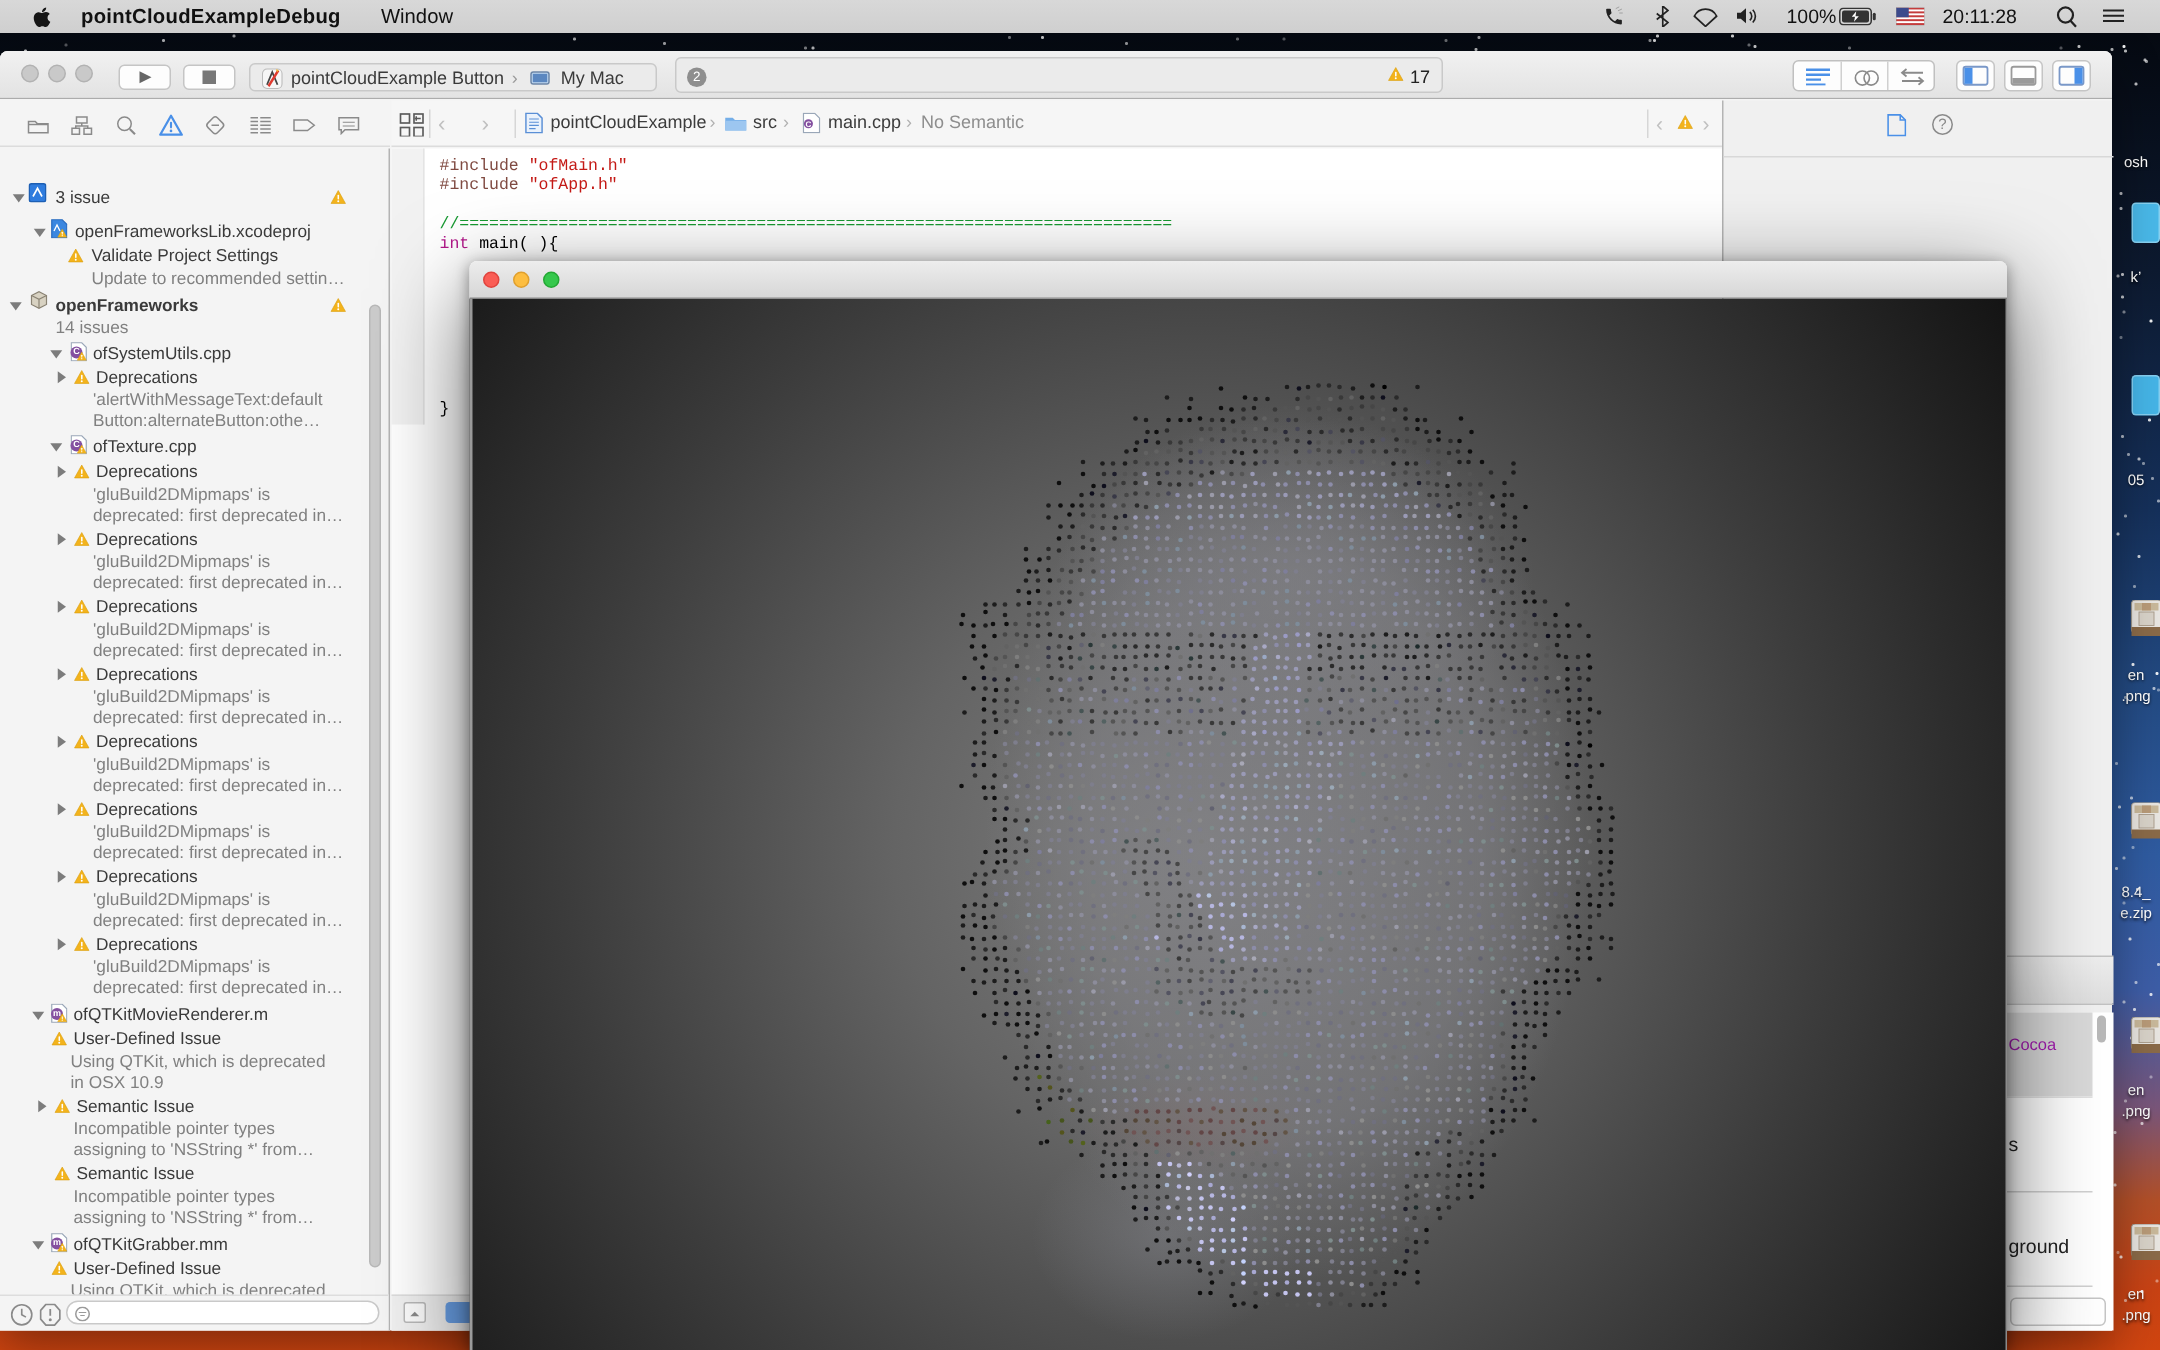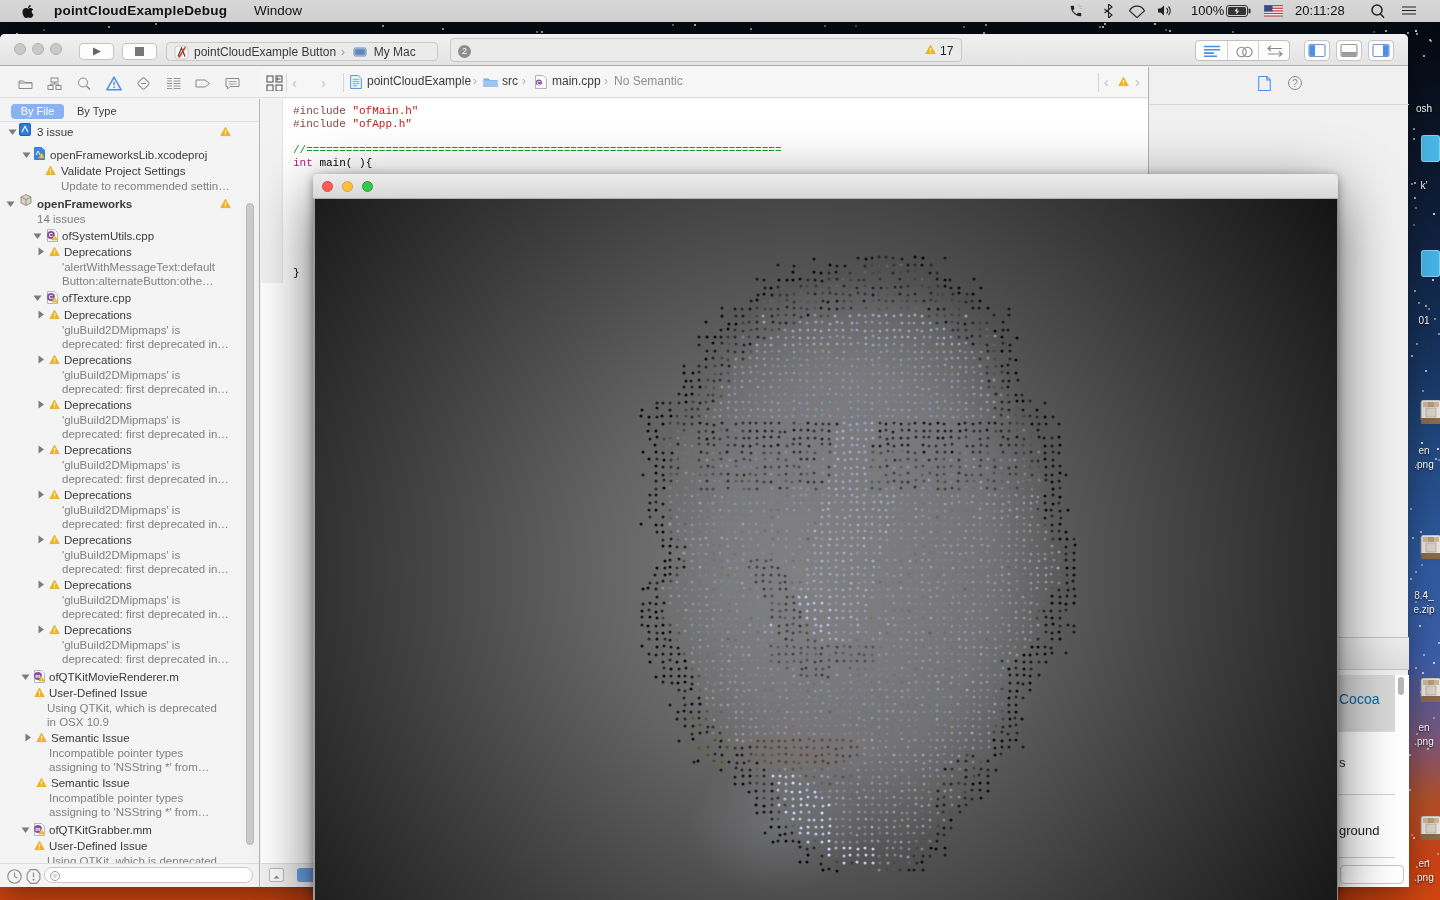--- a/index.html
+++ b/index.html
@@ -30,21 +30,21 @@
 .fwc{position:absolute;left:0;top:25px;width:1025px;height:701px;overflow:hidden;
 background:radial-gradient(circle 680px at 487px 371px,#808080 0%,#646464 30%,#3c3c3c 62%,#0f0f0f 100%)}
 .blob{position:absolute;left:0;top:0;width:100%;height:100%}
 </style></head><body>
 <div class="wall"></div>
 <div class="star"></div>
 <div class="dlabel" style="top:103px">osh</div>
 <div class="abs" style="left:1421px;top:135px;width:19px;height:27px;background:#49b8e8;border-radius:3px;box-shadow:inset 0 0 0 1px rgba(255,255,255,.35)"></div>
 <div class="dlabel" style="top:180px">k’</div>
 <div class="abs" style="left:1421px;top:250px;width:19px;height:27px;background:#45b4e6;border-radius:3px;box-shadow:inset 0 0 0 1px rgba(255,255,255,.35)"></div>
-<div class="dlabel" style="top:315px">01</div>
+<div class="dlabel" style="top:315px">05</div>
 <svg class="abs" style="left:1420px;top:400px" width="22" height="26" viewBox="0 0 22 26">
     <rect x="1" y="0" width="20" height="22" rx="2.5" fill="#e8e5e0" stroke="#9a948a" stroke-width=".8"></rect>
     <rect x="3" y="2" width="16" height="5" fill="#c8b89a"></rect>
     <rect x="8" y="2" width="6" height="5" fill="#b89a78"></rect>
     <rect x="1" y="18" width="20" height="6" fill="#8a6a48"></rect>
     <rect x="6" y="8" width="10" height="9" fill="#d8d2c8" stroke="#a89a88" stroke-width=".6"></rect>
   </svg>
 <svg class="abs" style="left:1420px;top:535px" width="22" height="26" viewBox="0 0 22 26">
     <rect x="1" y="0" width="20" height="22" rx="2.5" fill="#e8e5e0" stroke="#9a948a" stroke-width=".8"></rect>
     <rect x="3" y="2" width="16" height="5" fill="#c8b89a"></rect>
@@ -220,24 +220,20 @@
   <div class="abs" style="left:857px;top:9px;width:11px;height:11px">
         <svg class="wi" viewBox="0 0 16 16">
           <path d="M8 1.5 L15 14 H1 Z" fill="#f3b31c" stroke="#d99d0b" stroke-width=".6"></path>
           <rect x="7.3" y="5.6" width="1.5" height="4.6" rx=".7" fill="#fff"></rect>
           <circle cx="8" cy="11.8" r=".95" fill="#fff"></circle>
         </svg>
       </div>
   <div class="abs" style="left:874px;top:7px;color:#c0c0c0;font-size:14px">›</div>
  </div>
  <div class="nav">
-  <div class="byfile">
-    <div class="abs" style="left:11px;top:5px;width:53px;height:15px;background:#8ab1f0;border-radius:4px;color:#fff;font-size:11px;line-height:15px;text-align:center">By File</div>
-    <div class="abs" style="left:77px;top:5px;font-size:11px;line-height:15px;color:#3a3a3a">By Type</div>
-  </div>
   <div class="abs" style="left:0;top:-99px;width:260px;height:970px">
         <svg class="abs" style="left:8px;top:128px" width="9" height="8">
           <path d="M0.5 1.5 h8 l-4 5.5z" fill="#7c7c7c"></path>
         </svg>
         <div class="abs" style="left:19px;top:122px;width:12px;height:13px"><svg width="12" height="13">
             <rect x=".5" y=".5" width="11" height="12" rx="1.5" fill="#2f7cde" stroke="#1d5fb4"></rect>
             <path d="M3 9 L6 3.5 L9 9" stroke="#fff" fill="none" stroke-width="1.1"></path>
           </svg></div>
         <div class="nt abs" style="left:37px;top:125px">3 issue</div>
         <div class="abs" style="left:220px;top:126px;width:11px;height:11px">
@@ -534,21 +530,21 @@
  <div class="util">
   <svg class="abs" style="left:109px;top:9px" width="13" height="15" viewBox="0 0 11 13">
         <path d="M.5.5h7l3 3v9h-10z" fill="none" stroke="#4a90e8" stroke-width=".9"></path>
         <path d="M7.5.5v3h3" fill="none" stroke="#4a90e8" stroke-width=".9"></path>
       </svg>
   <div class="abs" style="left:139px;top:9px;width:14px;height:14px;border:1px solid #8a8a8a;border-radius:50%;color:#8a8a8a;font-size:10px;text-align:center;line-height:14px">?</div>
   <div class="abs" style="left:0;top:37px;width:260px;height:1px;background:#d8d8d8"></div>
   <div class="abs" style="left:0;top:570px;width:260px;height:33px;background:linear-gradient(#ededed,#dedede);border-top:1px solid #c2c2c2;border-bottom:1px solid #c2c2c2"></div>
   <div class="abs" style="left:0;top:608px;width:260px;height:212px;background:#fff">
     <div class="abs" style="left:0;top:0px;width:246px;height:56px;background:#d9d9d9"></div>
-    <div class="abs" style="left:190px;top:16px;font-size:14px;color:#0369a1">Cocoa</div>
+    <div class="abs" style="left:190px;top:16px;font-size:11px;color:#a21caf">Cocoa</div>
     <div class="abs" style="left:0;top:56px;width:246px;height:1px;background:#e0e0e0"></div>
     <div class="abs" style="left:190px;top:80px;font-size:13px;color:#222">s</div>
     <div class="abs" style="left:0;top:119px;width:246px;height:1px;background:#d0d0d0"></div>
     <div class="abs" style="left:190px;top:148px;font-size:13px;color:#222">ground</div>
     <div class="abs" style="left:0;top:182px;width:246px;height:1px;background:#d0d0d0"></div>
     <div class="abs" style="left:249px;top:2px;width:6px;height:18px;background:#b8b8b8;border-radius:3px"></div>
   </div>
   <div class="abs" style="left:191px;top:798px;width:64px;height:19px;background:#fff;border:1px solid #c5c5c5;border-radius:4px"></div>
  </div>
 </div>

